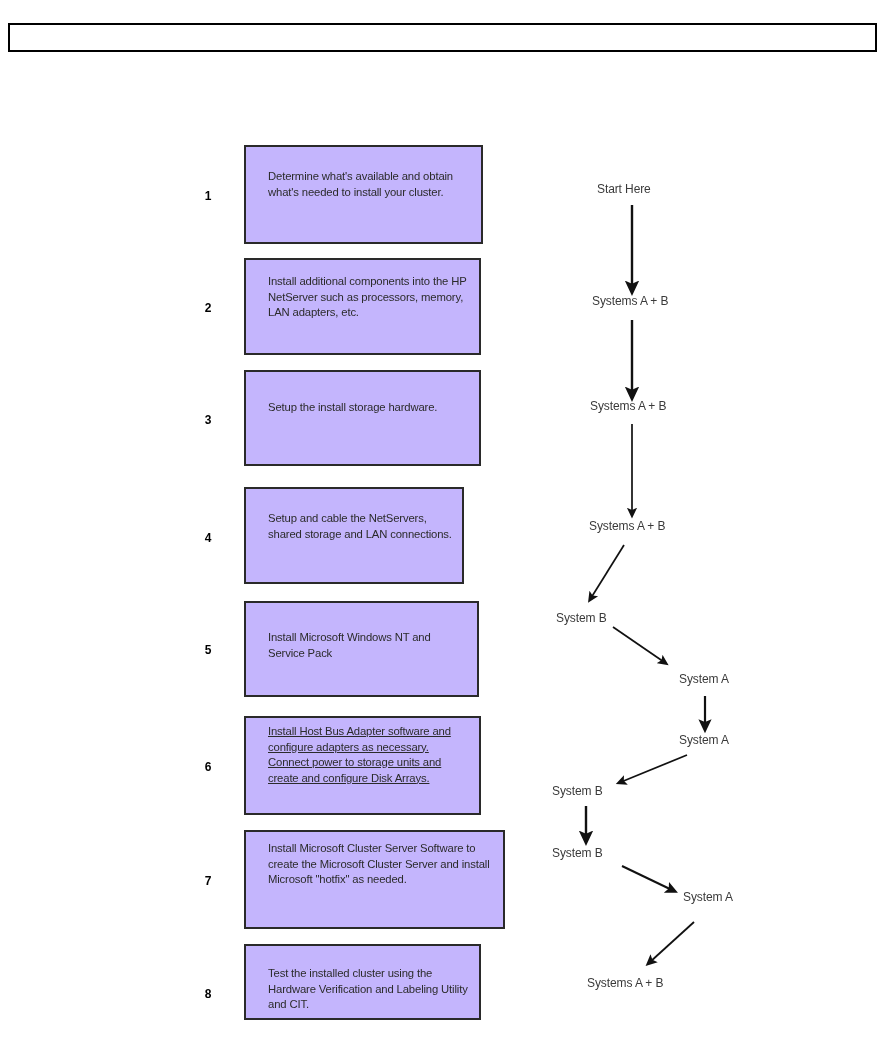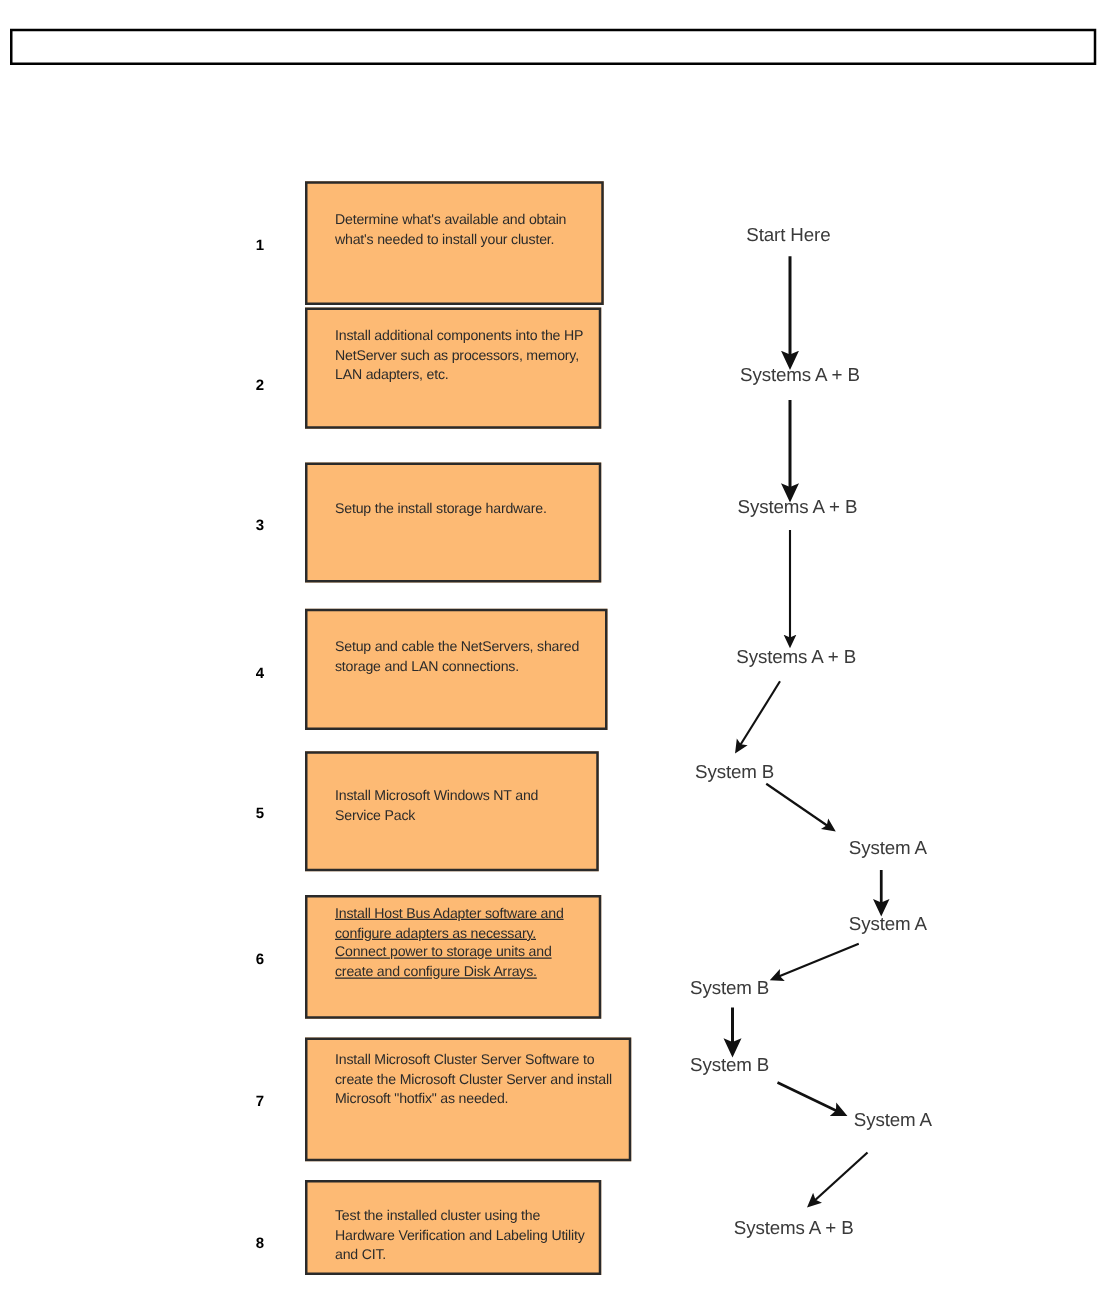--- a/index.html
+++ b/index.html
@@ -42,37 +42,37 @@
     font-size: 12px;
     font-weight: bold;
     text-align: center;
     width: 20px;
     color: #000;
   }
   .step-box {
     position: absolute;
     border: 2px solid #2a2a2a;
     box-sizing: border-box;
-    background: #fdba74;
+    background: #c4b5fd;
     padding-left: 45px;
   }
   .step-text {
     position: absolute;
     left: 22px;
     right: 10px;
     font-size: 11.3px;
     line-height: 15.5px;
     color: #2b2b2b;
     letter-spacing: -0.15px;
   }
 
   
   .flow-label {
     position: absolute;
-    font-size: 15px;
+    font-size: 12px;
     line-height: 14px;
     color: #3a3a3a;
     white-space: nowrap;
     letter-spacing: -0.1px;
   }
   #flow-arrows {
     position: absolute;
     left: 0;
     top: 0;
     width: 886px;
@@ -86,31 +86,31 @@
 <div id="header-banner">
   <div id="header-banner-title"></div>
 </div>
 
 <div class="step-number" style="left:198px; top:189px;">1</div>
 <div class="step-box" style="left:244px; top:145px; width:239px; height:99px;">
   <div class="step-text" style="top:22px;">Determine what's available and obtain what's needed to install your cluster.</div>
 </div>
 
 <div class="step-number" style="left:198px; top:301px;">2</div>
-<div class="step-box" style="left:244px; top:246px; width:237px; height:97px;">
+<div class="step-box" style="left:244px; top:258px; width:237px; height:97px;">
   <div class="step-text" style="top:14px;">Install additional components into the HP NetServer such as processors, memory, LAN adapters, etc.</div>
 </div>
 
 <div class="step-number" style="left:198px; top:413px;">3</div>
 <div class="step-box" style="left:244px; top:370px; width:237px; height:96px;">
   <div class="step-text" style="top:28px;">Setup the install storage hardware.</div>
 </div>
 
 <div class="step-number" style="left:198px; top:531px;">4</div>
-<div class="step-box" style="left:244px; top:487px; width:242px; height:97px;">
+<div class="step-box" style="left:244px; top:487px; width:220px; height:97px;">
   <div class="step-text" style="top:22px;">Setup and cable the NetServers, shared storage and LAN connections.</div>
 </div>
 
 <div class="step-number" style="left:198px; top:643px;">5</div>
 <div class="step-box" style="left:244px; top:601px; width:235px; height:96px;">
   <div class="step-text" style="top:27px;">Install Microsoft Windows NT and Service Pack</div>
 </div>
 
 <div class="step-number" style="left:198px; top:760px;">6</div>
 <div class="step-box" style="left:244px; top:716px; width:237px; height:99px;">

